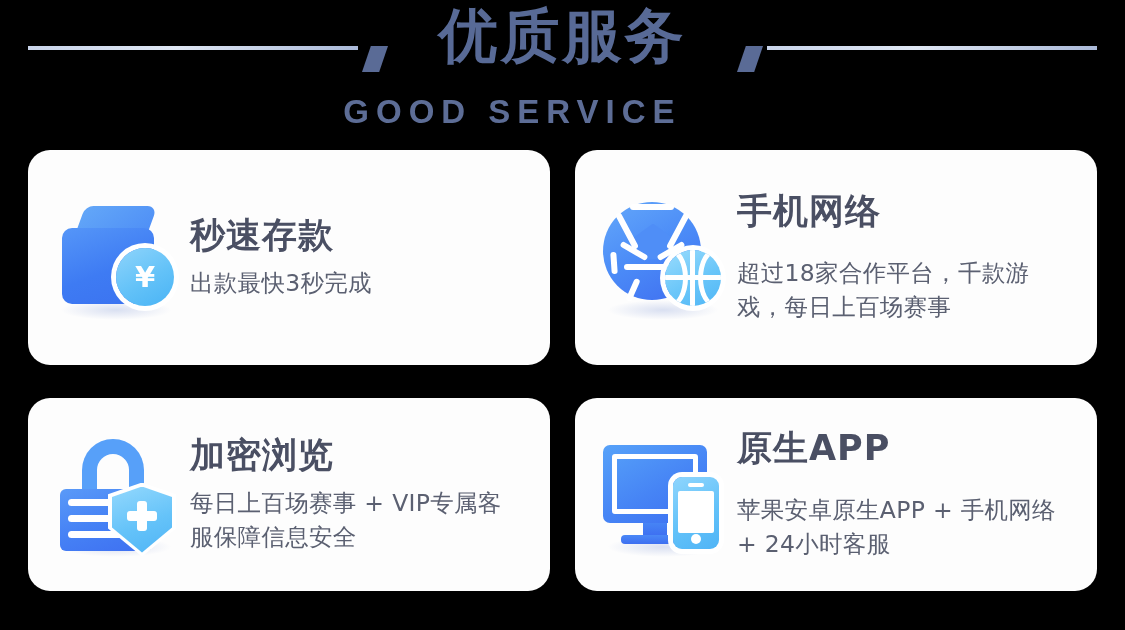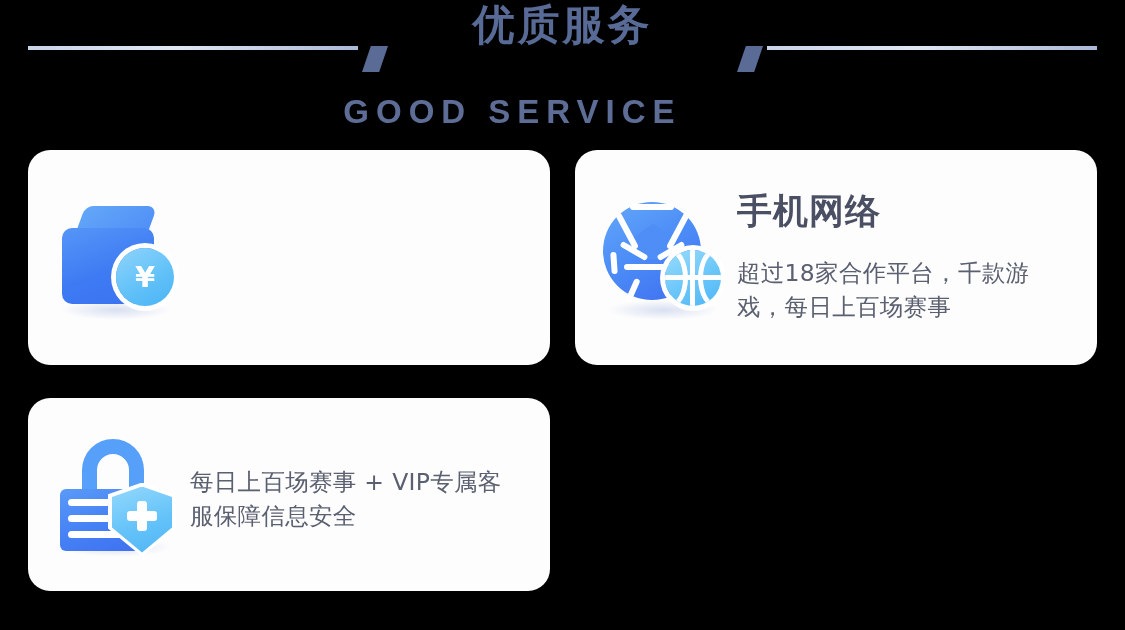--- a/index.html
+++ b/index.html
@@ -24,23 +24,23 @@
 
   .deco .slash {
     position:absolute; top:0; width:26px; height:26px;
     background:#5a6b96;
   }
   .deco-left  .slash { right:0; clip-path:polygon(34% 0, 100% 0, 66% 100%, 0 100%); }
   .deco-right .slash { left:0;  clip-path:polygon(34% 0, 100% 0, 66% 100%, 0 100%); }
 
   .title-cn {
     position:absolute; left:0; top:6px; width:1125px; text-align:center;
-    font-size:42px; font-weight:bold; color:#586a96;
+    font-size:59px; font-weight:bold; color:#586a96;
     letter-spacing:3px; line-height:1.05;
-    font-family:Liberation Mono, monospace;
+    font-family:Liberation Serif, serif;
   }
   .title-en {
     position:absolute; left:0; top:92px; width:1025px; text-align:center;
     font-size:33px; font-weight:bold; color:#5d6d96;
     letter-spacing:7px; line-height:1.2;
     font-family:"Liberation Sans",sans-serif;
   }
 
   
   .grid {
@@ -251,20 +251,24 @@
 
     <div class="card card-1">
       <div class="icon-wrap">
         <div class="shadow-blob"></div>
         <div class="wallet">
           <div class="flap"></div>
           <div class="body"></div>
           <div class="clasp"></div>
           <div class="coin">¥</div>
         </div>
+      </div>
+      <div class="txt">
+        <div class="c-title">秒速存款</div>
+        <div class="c-sub">出款最快3秒完成</div>
       </div>
     </div>
 
     <div class="card card-2">
       <div class="icon-wrap">
         <div class="shadow-blob"></div>
         <div class="balls">
           <div class="soccer">
             <div class="pent"></div>
             <div class="seam s1"></div>
@@ -299,19 +303,41 @@
           <div class="shackle"></div>
           <div class="bodyl"></div>
           <div class="slot l1"></div>
           <div class="slot l2"></div>
           <div class="slot l3"></div>
           <div class="shield-ring"></div>
           <div class="shield"></div>
         </div>
       </div>
       <div class="txt">
+        <div class="c-title">加密浏览</div>
         <div class="c-sub">每日上百场赛事 + VIP专属客服保障信息安全</div>
       </div>
     </div>
 
+    <div class="card card-4">
+      <div class="icon-wrap">
+        <div class="shadow-blob"></div>
+        <div class="device">
+          <div class="monitor">
+            <div class="screen"></div>
+          </div>
+          <div class="neck"></div>
+          <div class="base"></div>
+          <div class="phone">
+            <div class="pspk"></div>
+            <div class="pscr"></div>
+            <div class="phome"></div>
+          </div>
+        </div>
+      </div>
+      <div class="txt">
+        <div class="c-title">原生APP</div>
+        <div class="c-sub">苹果安卓原生APP + 手机网络 + 24小时客服</div>
+      </div>
+    </div>
 
   </div>
 </div>
 
 </body></html>

